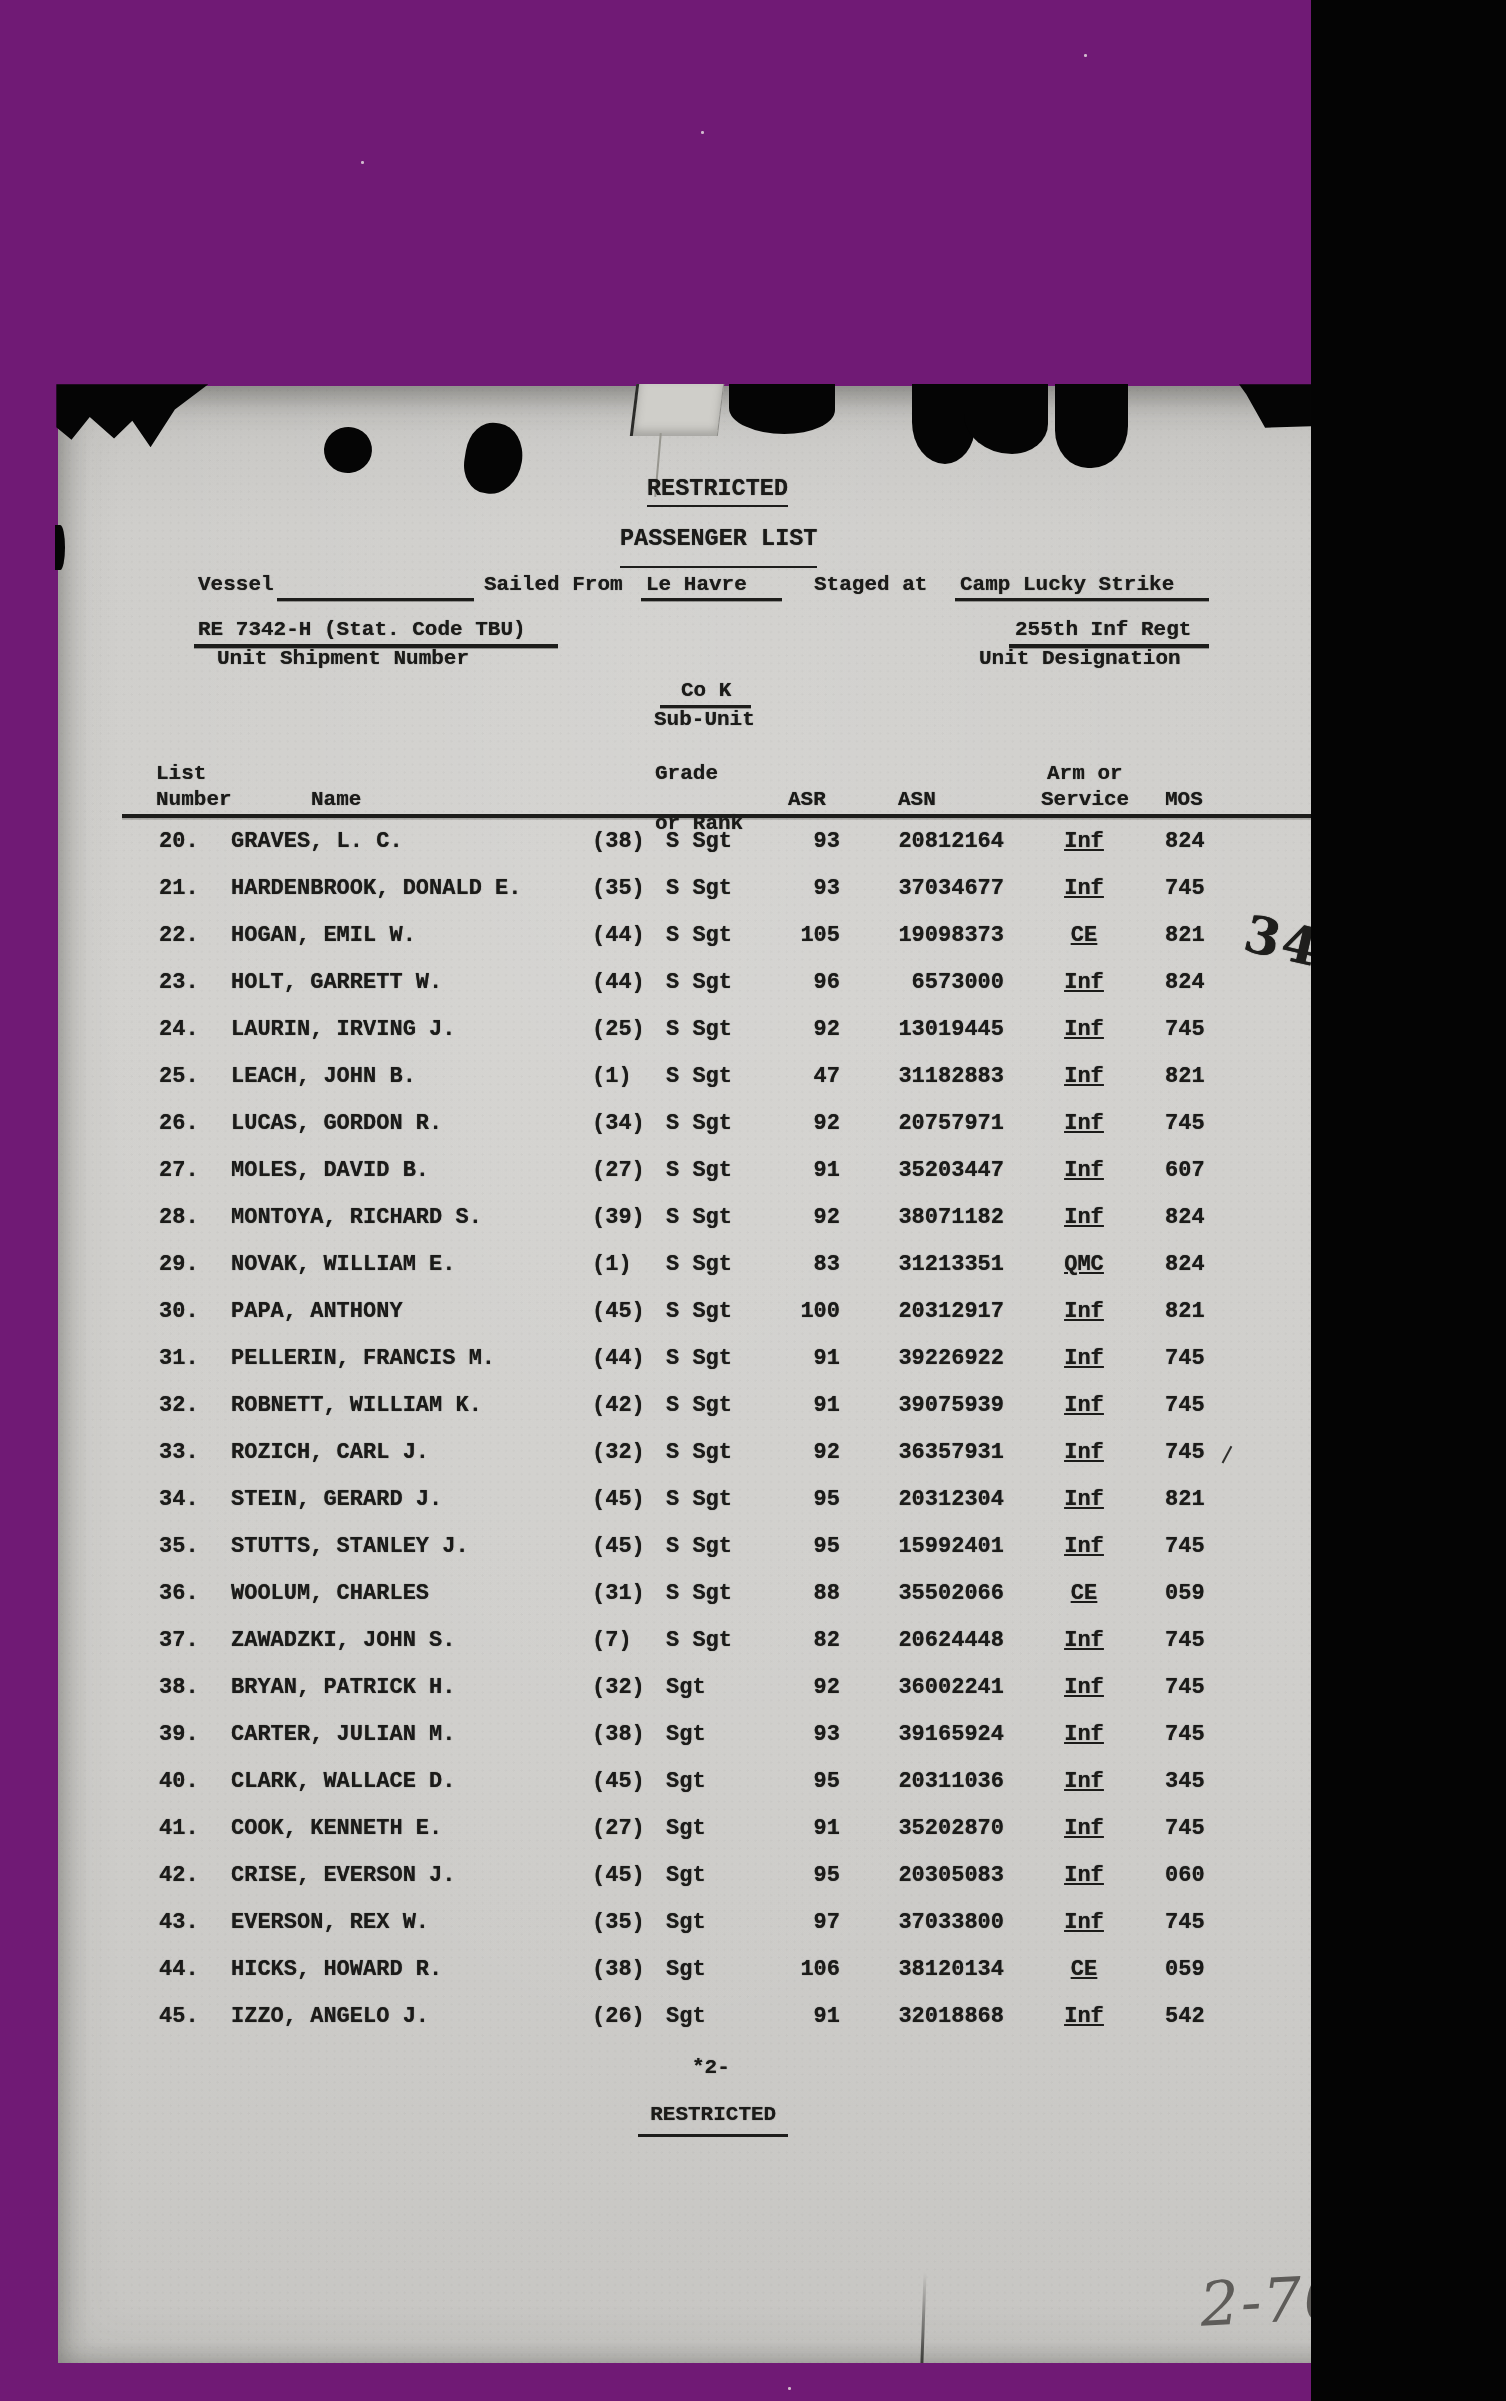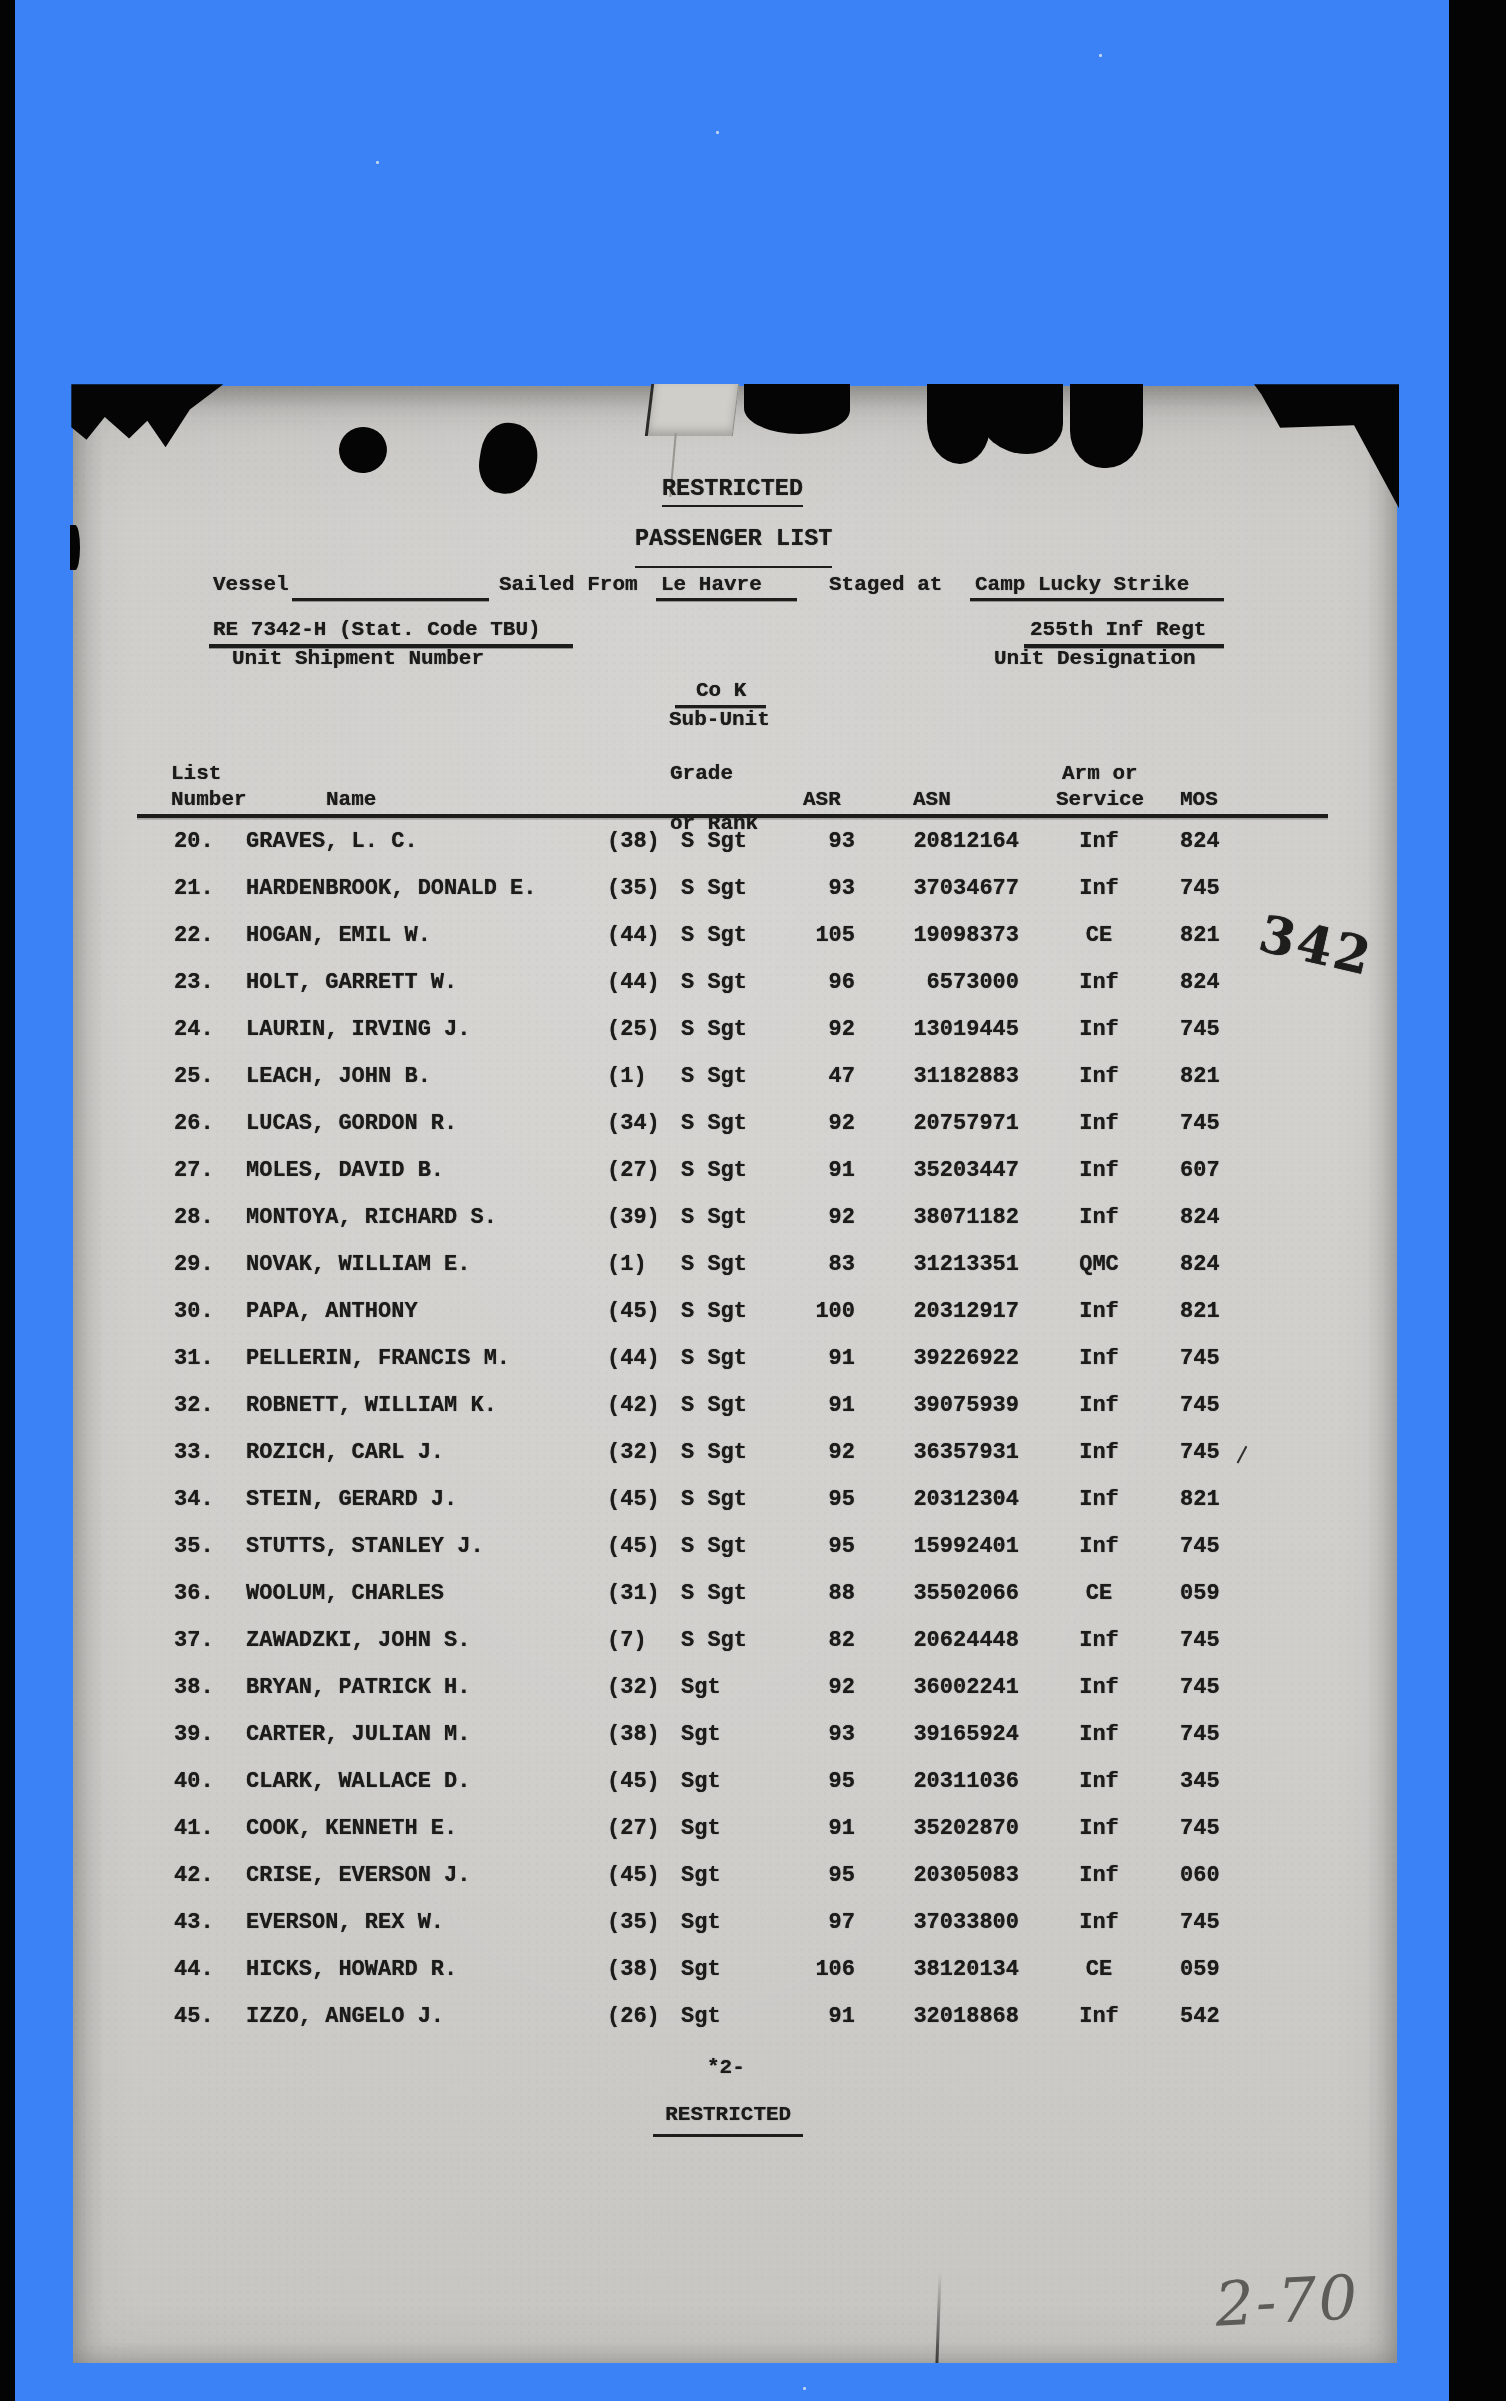--- a/index.html
+++ b/index.html
@@ -1,17 +1,17 @@
 <!DOCTYPE html>
 <html style="font-size:14px"><head>
 <meta charset="utf-8">
 <style>
   html,body{margin:0;padding:0;background:#040404;}
-  .stage{position:relative;width:1434px;height:2401px;background:#3b82f6;overflow:hidden;
-         font-family:"Liberation Mono","DejaVu Sans Mono",monospace;margin-left:15px;}
+  .stage{position:relative;width:1311px;height:2401px;background:#701a75;overflow:hidden;
+         font-family:"Liberation Mono","DejaVu Sans Mono",monospace;}
   
   .paper{position:absolute;left:58px;top:386px;width:1324px;height:1977px;
          background:
            radial-gradient(circle at 3.5px 4.4px, rgba(95,95,88,.05) 0.9px, transparent 1.2px),
            radial-gradient(ellipse at 45% 15%, rgba(255,255,255,.10), transparent 62%),
            linear-gradient(180deg,#c4c3c0 0%,#cecdca 7%,#d2d1ce 30%,#cfcecb 68%,#c7c6c3 100%);
          background-size:7.8px 7.8px,auto,auto;
          box-shadow: inset 0 12.2px 31px rgba(45,45,42,.28), inset 0 0 61px rgba(60,60,55,.16),
                      inset -8.7px 0 21px rgba(70,70,66,.14), inset 8.7px 0 21px rgba(70,70,66,.12);}
   .typed{position:absolute;color:#1b1b19;font-weight:bold;font-size:21px;line-height:23.5px;
@@ -51,21 +51,21 @@
   .rows{position:absolute;left:0;top:443px;width:100%;}
   .row{position:relative;height:47px;}
   .cell{position:absolute;top:0;color:#1b1b19;font-weight:bold;font-size:22px;white-space:pre;
         text-shadow:0 0 0.9px rgba(28,28,26,.85);}
   .c-num{left:101px;width:61px;}
   .c-name{left:173px;}
   .c-group{left:534px;width:74px;}
   .c-rank{left:608px;}
   .c-asr{left:714px;width:68px;text-align:right;}
   .c-asn{left:814px;width:132px;text-align:right;}
-  .c-svc{left:977px;width:98px;text-align:center;}
+  .c-svc{left:977px;width:98px;text-align:center;text-decoration:underline;}
   .c-mos{left:1107px;width:78px;}
   
   .speck{position:absolute;width:2.6px;height:2.6px;border-radius:50%;background:rgba(240,240,235,.75);}
 </style>
 </head>
 <body>
 
 <div class="stage">
 
   <div class="speck" style="left:361px;top:161px"></div>

